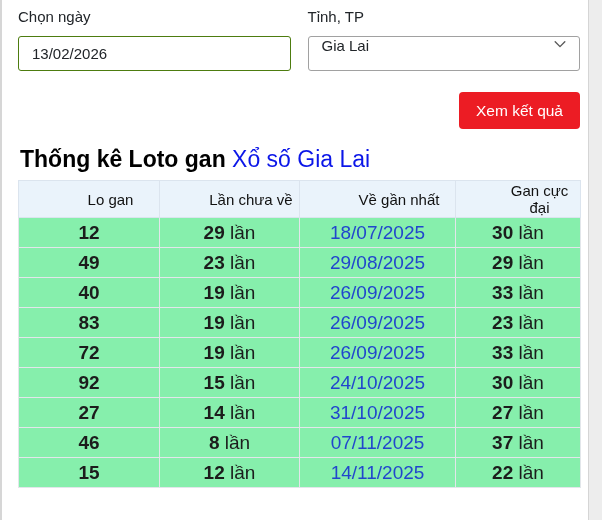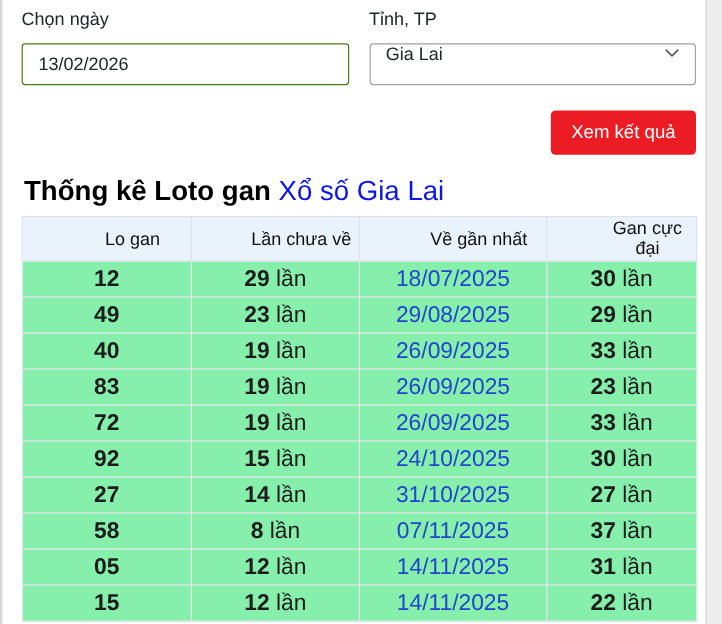--- a/index.html
+++ b/index.html
@@ -155,32 +155,26 @@
   </tr>
 
   <tr>
     <td class="c-num"><span class="rv-number">27</span></td>
     <td><span class="bnum rv-missed">14</span> <span class="rv-suffix">lần</span></td>
     <td><a href="#" class="date-link rv-date">31/10/2025</a></td>
     <td><span class="bnum rv-max">27</span> <span class="rv-suffix">lần</span></td>
   </tr>
 
   <tr>
-    <td class="c-num"><span class="rv-number">58</span></td>
+    <td class="c-num"><span class="rv-number">46</span></td>
     <td><span class="bnum rv-missed">8</span> <span class="rv-suffix">lần</span></td>
     <td><a href="#" class="date-link rv-date">07/11/2025</a></td>
     <td><span class="bnum rv-max">37</span> <span class="rv-suffix">lần</span></td>
   </tr>
 
-  <tr>
-    <td class="c-num"><span class="rv-number">05</span></td>
-    <td><span class="bnum rv-missed">12</span> <span class="rv-suffix">lần</span></td>
-    <td><a href="#" class="date-link rv-date">14/11/2025</a></td>
-    <td><span class="bnum rv-max">31</span> <span class="rv-suffix">lần</span></td>
-  </tr>
 
   <tr>
     <td class="c-num"><span class="rv-number">15</span></td>
     <td><span class="bnum rv-missed">12</span> <span class="rv-suffix">lần</span></td>
     <td><a href="#" class="date-link rv-date">14/11/2025</a></td>
     <td><span class="bnum rv-max">22</span> <span class="rv-suffix">lần</span></td>
   </tr>
 </tbody>
   </table>
 

